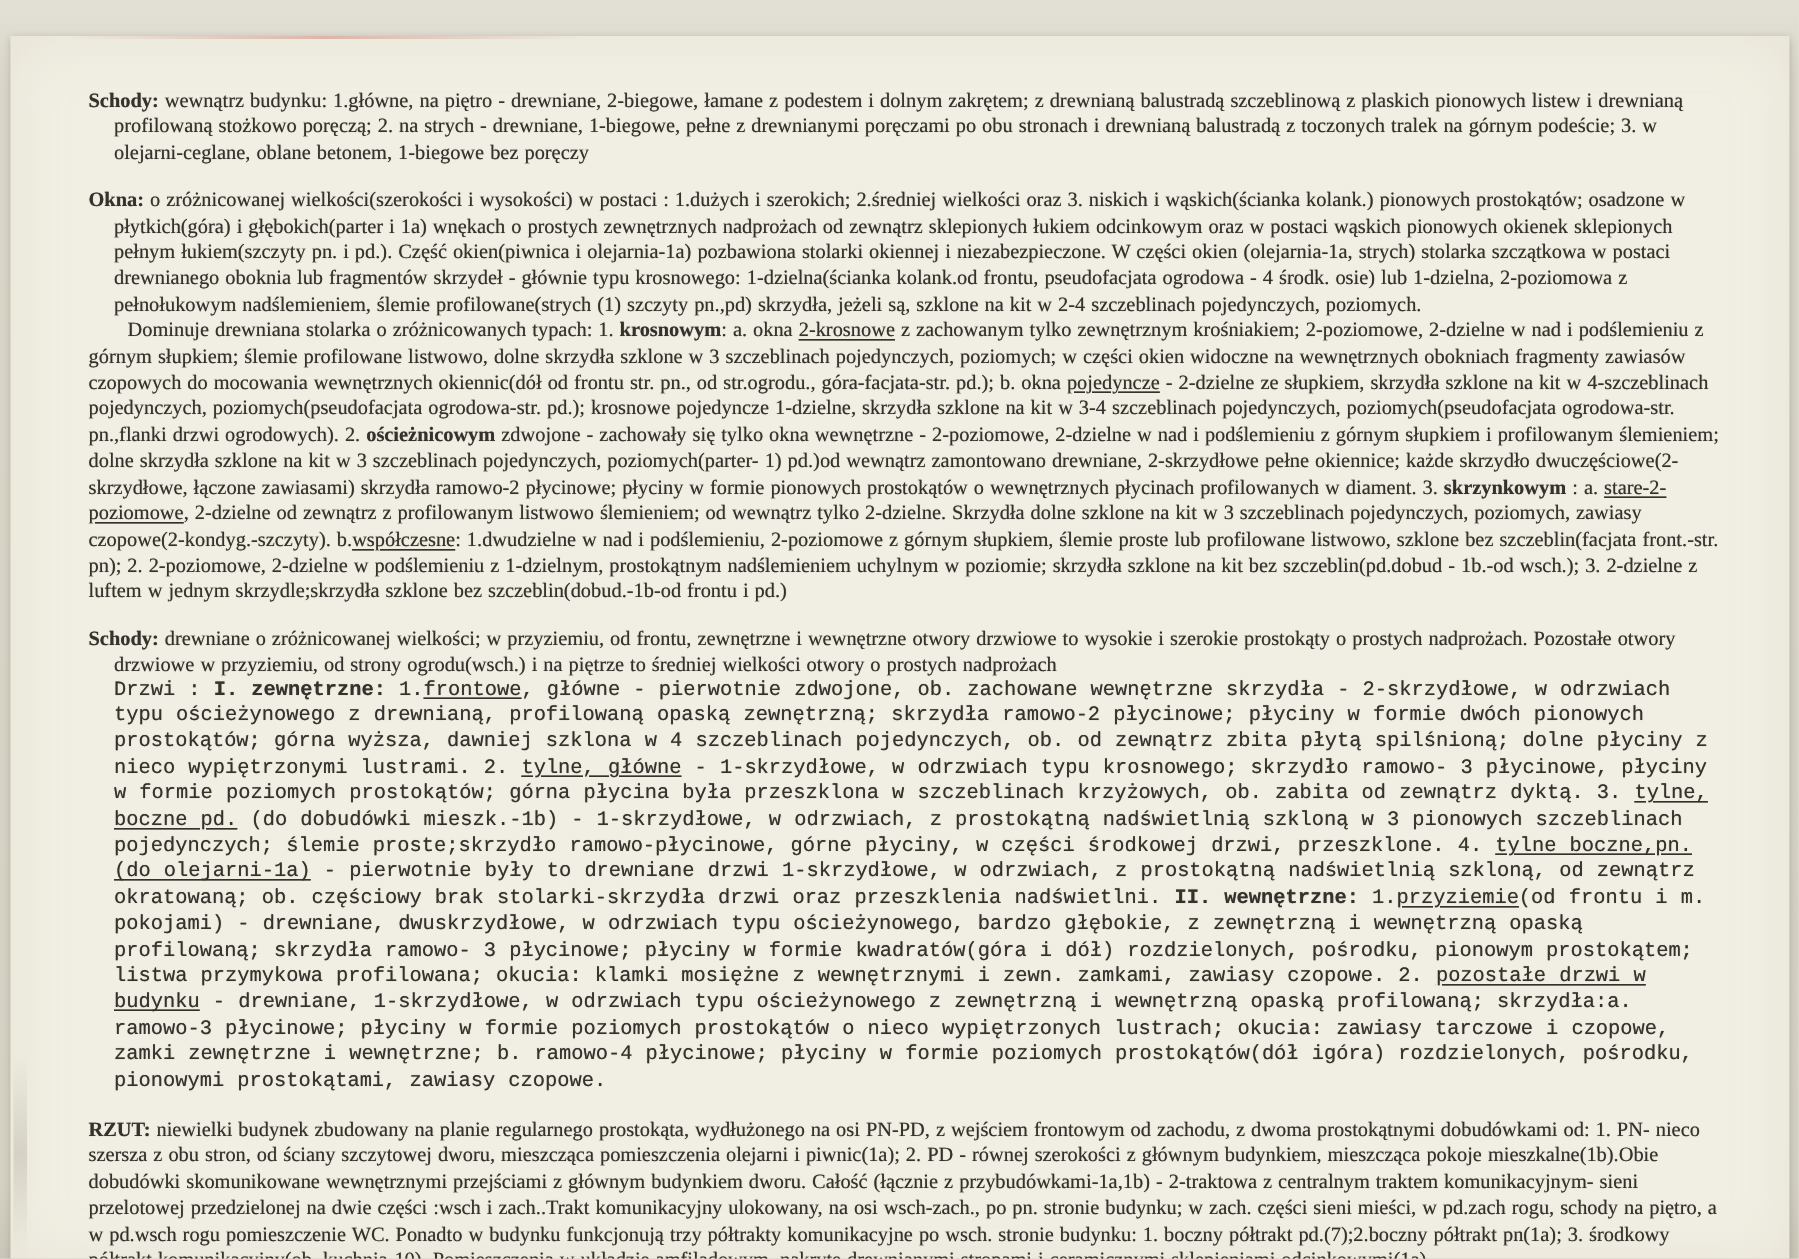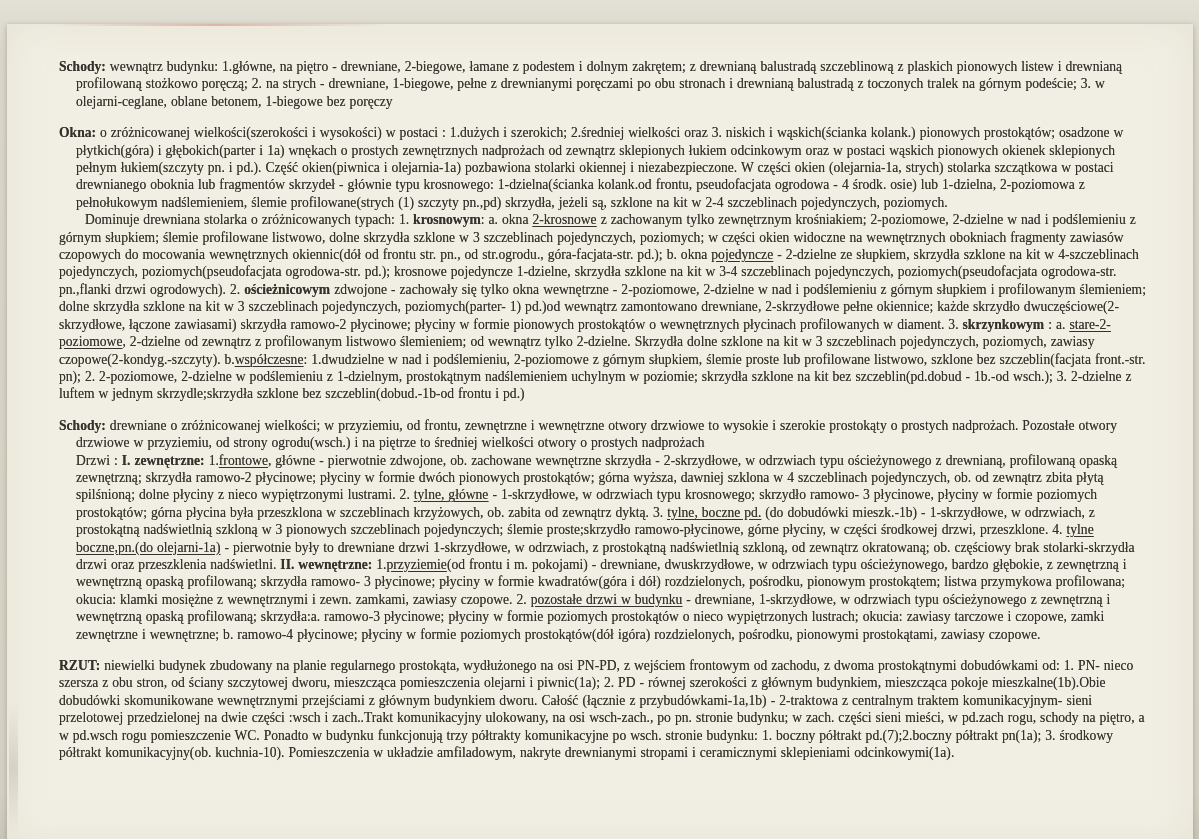--- a/index.html
+++ b/index.html
@@ -30,21 +30,21 @@
     position:absolute; left:52px; top:34px; width:1090px;
     color:var(--ink,#34322c);
     font-size:13.6px; line-height:17.4px;
     word-spacing:0.6px;
     text-shadow:0 0 .5px rgba(52,50,44,.65);
   }
   .section + .section { margin-top:14px; }
   p.block { margin:0; }
   .hanging      { padding-left:17px; text-indent:-17px; }
   .indent-first { text-indent:26px; }
-  .indented     { padding-left:17px; }
+  .indented     { padding-left:17px;font-family:Liberation Mono, monospace; }
   .flush        { }
   .b { font-weight:bold; }
   .u { text-decoration:underline; text-underline-offset:2px; }
 </style>
 </head>
 <body style="background: rgb(214, 211, 198);">
 
 <div class="scan">
   <div class="paper">
     <div class="text-block" id="doc">

